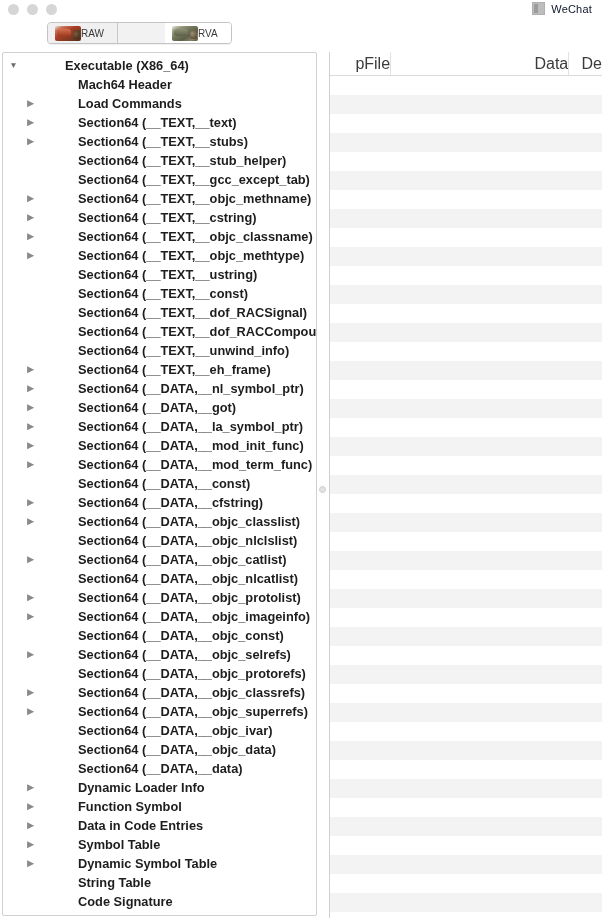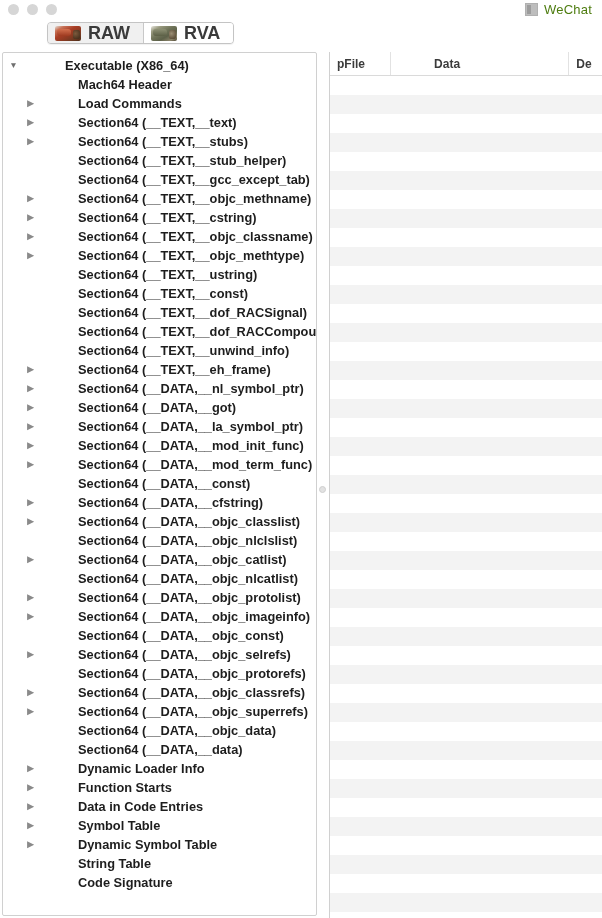--- a/index.html
+++ b/index.html
@@ -24,44 +24,43 @@
     display: flex; align-items: center; gap: 6px;
   }
   .app-badge .glyph {
     width: 13px; height: 13px; background: #bdbdbd;
     border: 1px solid #b0b0b0; position: relative;
   }
   .app-badge .glyph::after {
     content: ""; position: absolute; left: 1px; top: 1px;
     width: 4px; height: 9px; background: #9c9c9c;
   }
-  .app-badge .name { font-size: 13px; color: #4d7c0f; letter-spacing: .2px; }
+  .app-badge .name { font-size: 11px; color: #0f172a; letter-spacing: .2px; }
 
   
   .toolbar {
     position: absolute; left: 0; top: 20px; width: 602px; height: 30px;
     background: #ffffff;
   }
   .segmented {
     position: absolute; left: 47px; top: 2px;
     height: 22px; display: flex;
     border: 1px solid #c4c4c4; border-radius: 4px;
     background: #f2f2f2; overflow: hidden;
     box-shadow: 0 1px 1px rgba(0,0,0,.06);
   }
   .seg {
-    display: flex; align-items: center; gap: 7px;
+    display: flex; align-items: center; 
     padding: 0 13px 0 7px; height: 100%;
-    font-size: 18px; color: #3a3a3a;
+    font-size: 10px; color: #3a3a3a;
     border-right: 1px solid #c8c8c8;
     background: #f0f0f0;
     cursor: default;
-    font-weight: bold;
-  }
-  .seg:last-child { border-right: none; }
+  }
+  .seg:last-child { border-right: none; margin-left: 47px; }
   .seg.active { background: #ffffff; }
   .seg .pic { width: 26px; height: 15px; border-radius: 2px; position: relative; overflow: hidden; }
   .pic.raw {
     background: linear-gradient(150deg,#e3e0da 0%,#c9755a 18%,#a83d24 42%,#8d3a22 62%,#6f3a22 80%,#4a2a18 100%);
   }
   .pic.raw::before {
     content:""; position:absolute; left:2px; top:3px; width:14px; height:7px;
     background: linear-gradient(180deg,#d4714f,#9e3a20); border-radius:3px;
   }
   .pic.raw::after {
@@ -120,23 +119,23 @@
     position: absolute; left: 329px; top: 52px; width: 273px; height: 866px;
     background: #ffffff; border-left: 1px solid #d0d0d0;
     overflow: hidden;
   }
   .thead {
     position: relative; height: 24px; width: 100%;
     background: #ffffff; border-bottom: 1px solid #dadada;
     display: flex; align-items: center;
   }
   .th {
-    font-size: 12px; font-weight: bold; color: #3b3b3b;
+    font-size: 16px; font-weight: normal; color: #3b3b3b;
     padding-left: 7px; height: 100%; line-height: 24px;
-    border-right: 1px solid #e2e2e2; overflow: hidden; white-space: nowrap;
+    border-right: 1px solid #e2e2e2; overflow: hidden; white-space: nowrap; text-align: right;
   }
   .th.c0 { width: 76px; }
   .th.c1 { width: 180px; margin-left: 36px; }
   .th.c2 { width: 40px; border-right: none; }
   .tbody { position: relative; }
   .trow { height: 19px; }
   .trow.alt { background: #f3f3f3; }
 </style>
 </head>
 <body>
@@ -291,32 +290,35 @@
         </div>
         <div class="row lvl1">
           <span class="tri">▶</span>
           <span class="label">Section64 (__DATA,__objc_classrefs)</span>
         </div>
         <div class="row lvl1">
           <span class="tri">▶</span>
           <span class="label">Section64 (__DATA,__objc_superrefs)</span>
         </div>
         <div class="row lvl1">
+          <span class="label">Section64 (__DATA,__objc_ivar)</span>
+        </div>
+        <div class="row lvl1">
           <span class="label">Section64 (__DATA,__objc_data)</span>
         </div>
         <div class="row lvl1">
           <span class="label">Section64 (__DATA,__data)</span>
         </div>
         <div class="row lvl1">
           <span class="tri">▶</span>
           <span class="label">Dynamic Loader Info</span>
         </div>
         <div class="row lvl1">
           <span class="tri">▶</span>
-          <span class="label">Function Starts</span>
+          <span class="label">Function Symbol</span>
         </div>
         <div class="row lvl1">
           <span class="tri">▶</span>
           <span class="label">Data in Code Entries</span>
         </div>
         <div class="row lvl1">
           <span class="tri">▶</span>
           <span class="label">Symbol Table</span>
         </div>
         <div class="row lvl1">

